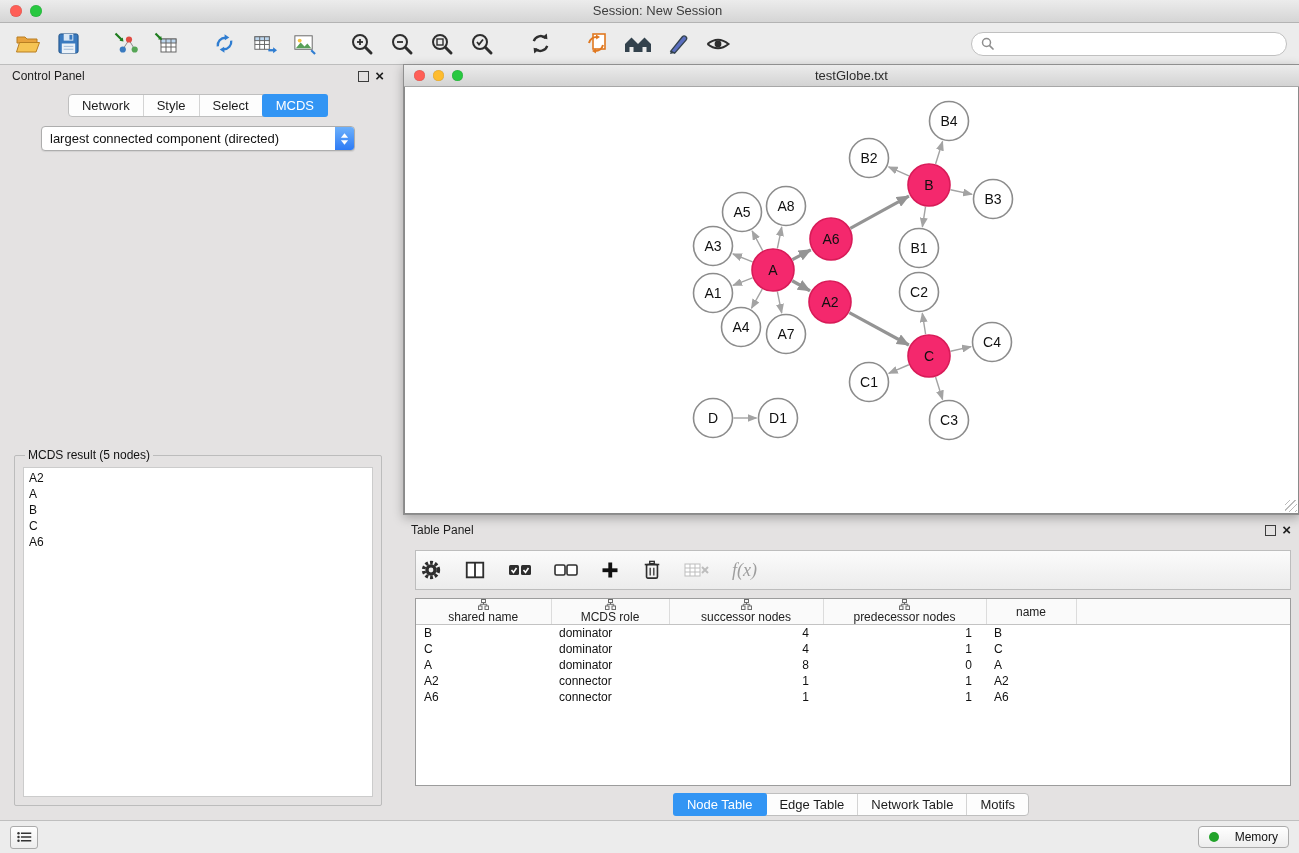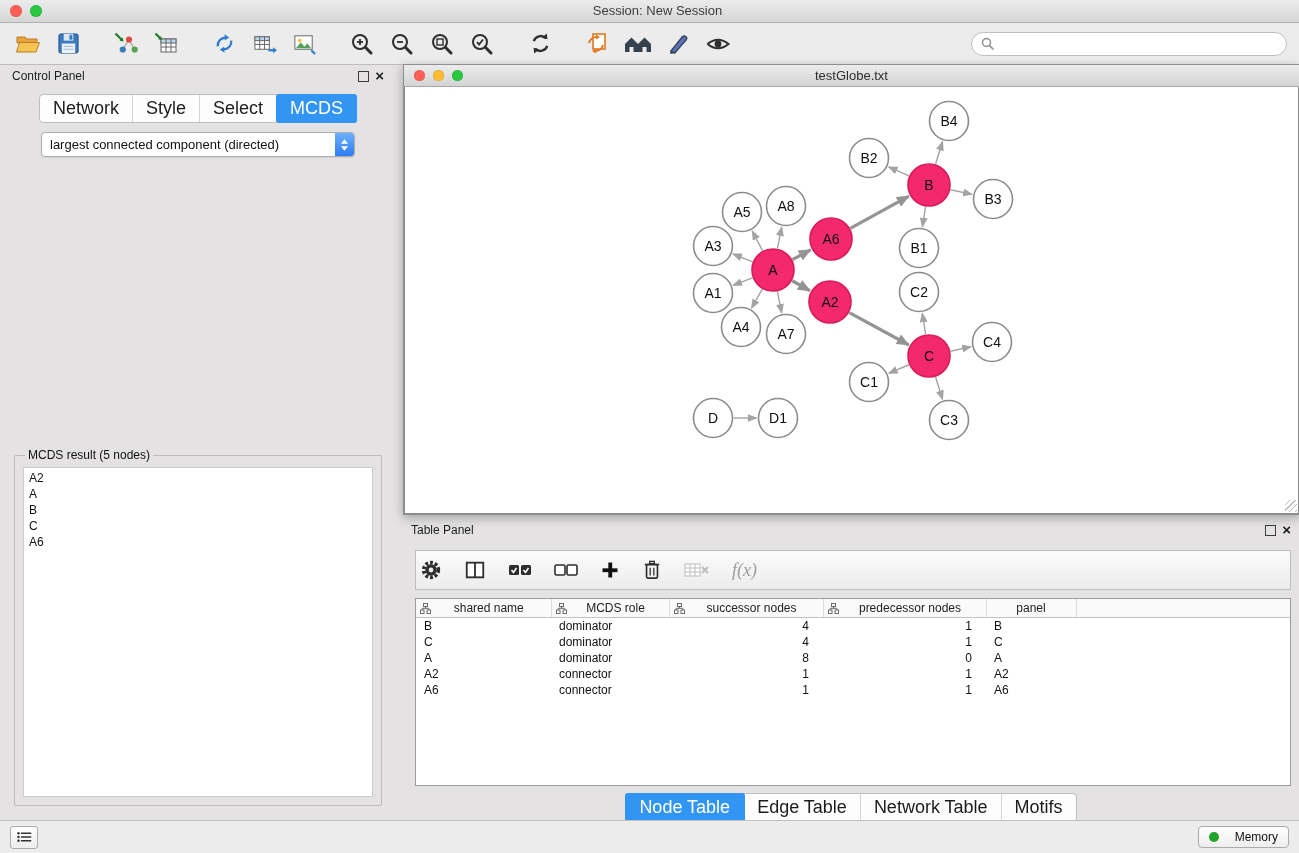--- a/index.html
+++ b/index.html
@@ -23,21 +23,21 @@
   .search-field input{border:none;outline:none;flex:1;font-size:12px;font-family:"Liberation Sans",sans-serif;background:transparent;}
 
   
   .control-panel{position:absolute;left:4px;top:66px;width:388px;height:746px;}
   .panel-header{height:20px;display:flex;align-items:center;font-size:12px;color:#1d1d1d;padding:0 8px;gap:6px;}
   .panel-header .spacer{flex:1;}
   .float-box{width:9px;height:9px;border:1px solid #3c3c3c;display:inline-block;}
   .close-x{font-size:15px;font-weight:bold;color:#1d1d1d;line-height:12px;}
   .ctab-row{display:flex;justify-content:center;margin-top:8px;}
   .seg{display:flex;background:#fdfdfd;border:1px solid #bfbfbf;border-radius:4px;}
-  .ctab{padding:3px 13px;font-size:18px;color:#1c1c1c;border-right:1px solid #d4d4d4;cursor:default;white-space:nowrap;}
+  .ctab{padding:3px 13px;font-size:13px;color:#1c1c1c;border-right:1px solid #d4d4d4;cursor:default;white-space:nowrap;}
   .ctab:last-child{border-right:none;}
   .ctab.active{background:#3295f4;color:#fff;border-radius:3px;border-right-color:#3295f4;margin:-1px;padding:4px 14px;}
   .opt-label{text-align:center;font-size:13px;color:#111;margin-top:26px;}
   .dropdown{width:312px;height:23px;margin:9px auto 0;background:#fff;border:1px solid #adadad;border-radius:4px;display:flex;align-items:center;box-shadow:0 1px 1px rgba(0,0,0,.08);}
   .dd-value{flex:1;font-size:13px;color:#111;padding:0 8px;white-space:nowrap;overflow:hidden;}
   .dd-stepper{width:19px;height:23px;background:linear-gradient(#6cb0fb,#2e7bf5);border-radius:0 3px 3px 0;display:flex;align-items:center;justify-content:center;}
   .btn-row{display:flex;justify-content:center;gap:26px;margin-top:13px;}
   .mac-btn{background:linear-gradient(#ffffff,#f1f1f1);border:1px solid #b2b2b2;border-radius:4px;padding:3px 13px;font-size:13px;color:#111;box-shadow:0 1px 1px rgba(0,0,0,.08);cursor:default;}
   fieldset.result-group{position:absolute;left:10px;right:10px;top:382px;bottom:6px;border:1px solid #bcbcbc;border-radius:2px;margin:0;padding:5px 8px 8px;display:flex;}
   fieldset.result-group legend{font-size:12px;color:#111;padding:0 3px;margin-left:2px;}
@@ -59,21 +59,21 @@
 
   
   .table-panel{position:absolute;left:403px;top:520px;width:896px;height:293px;}
   .tp-toolbar{margin:10px 8px 0 12px;height:38px;background:linear-gradient(#fbfbfb,#ececec);border:1px solid #bdbdbd;display:flex;align-items:center;padding:0 4px;gap:22px;}
   .tp-icon{display:flex;align-items:center;justify-content:center;cursor:default;}
   .fx-label{font-family:"Liberation Serif",serif;font-style:italic;font-size:18px;color:#9d9d9d;}
   .tp-tablewrap{margin:8px 8px 0 12px;height:186px;background:#fff;border:1px solid #9c9c9c;overflow:hidden;}
   table.data{border-collapse:collapse;width:100%;font-size:12px;table-layout:fixed;}
   table.data thead th{background:#fafafa;border-bottom:1px solid #c3c3c3;border-right:1px solid #dcdcdc;font-weight:normal;color:#222;height:18px;padding:0 4px;}
   table.data thead th:last-child{border-right:none;}
-  .th-wrap{display:flex;align-items:center;}
+  .th-wrap{display:flex;align-items:center;flex-direction:column;}
   .th-label{flex:1;text-align:center;}
   table.data td{height:16px;padding:0 8px;color:#111;white-space:nowrap;overflow:hidden;}
   table.data td.num{text-align:right;padding-right:14px;}
   .tp-tabs{display:flex;justify-content:center;margin-top:7px;}
 
   
   .statusbar{position:absolute;left:0;right:0;bottom:0;height:32px;background:#ececec;border-top:1px solid #bfbfbf;display:flex;align-items:center;padding:0 10px;}
   .menu-btn{width:26px;height:21px;border:1px solid #ababab;border-radius:3px;background:linear-gradient(#fff,#ededed);display:flex;align-items:center;justify-content:center;}
   .memory-btn{margin-left:auto;display:flex;align-items:center;gap:16px;border:1px solid #ababab;border-radius:4px;background:linear-gradient(#fff,#ededed);padding:3px 10px;font-size:12px;color:#111;}
   .memory-dot{width:10px;height:10px;border-radius:50%;background:#21a32a;}
@@ -513,21 +513,21 @@
     <rect x="3.5" y="0.5" width="4" height="3" fill="none" stroke="#6b6b6b"></rect>
     <rect x="0.5" y="7" width="3.5" height="3.5" fill="none" stroke="#6b6b6b"></rect>
     <rect x="7" y="7" width="3.5" height="3.5" fill="none" stroke="#6b6b6b"></rect>
     <path d="M5.5 3.5 v1.8 M2.2 7 V5.3 h6.6 V7" stroke="#6b6b6b" fill="none"></path>
   </svg>
 <span class="th-label">predecessor nodes</span>
                 </div>
               </th>
               <th>
                 <div class="th-wrap">
-                  <span class="th-label">panel</span>
+                  <span class="th-label">name</span>
                 </div>
               </th>
               <th></th>
             </tr>
         </thead>
         <tbody>
             <tr>
               <td>B</td>
               <td>dominator</td>
               <td class="num">4</td>

